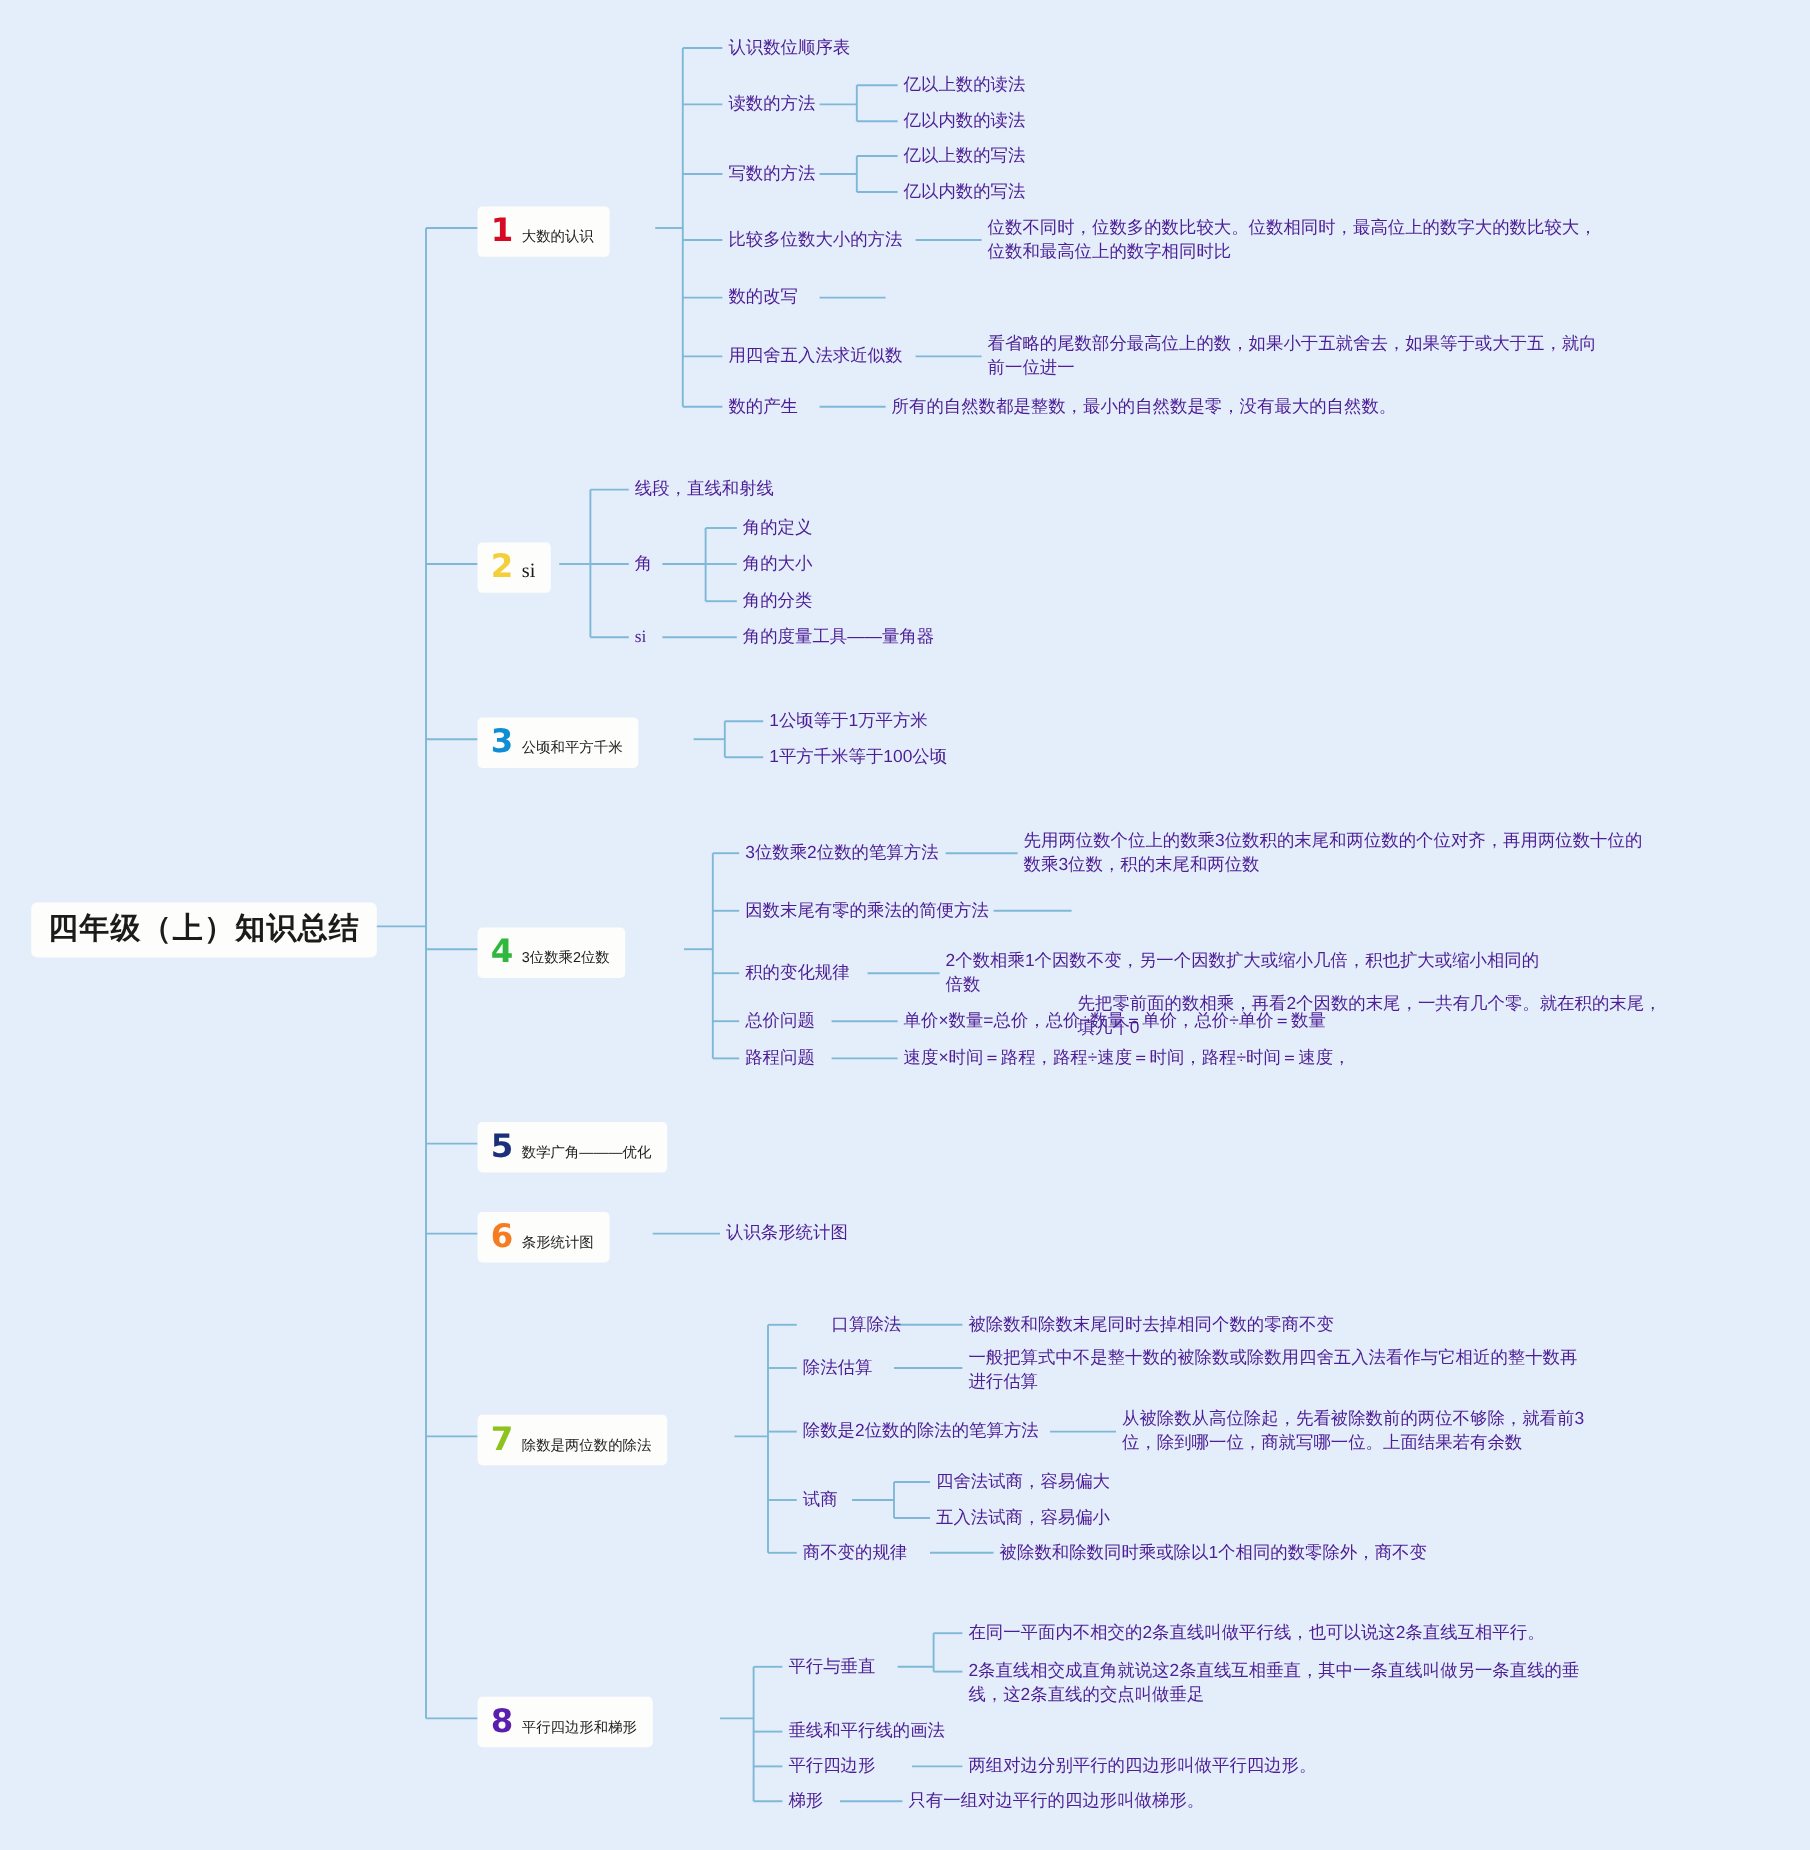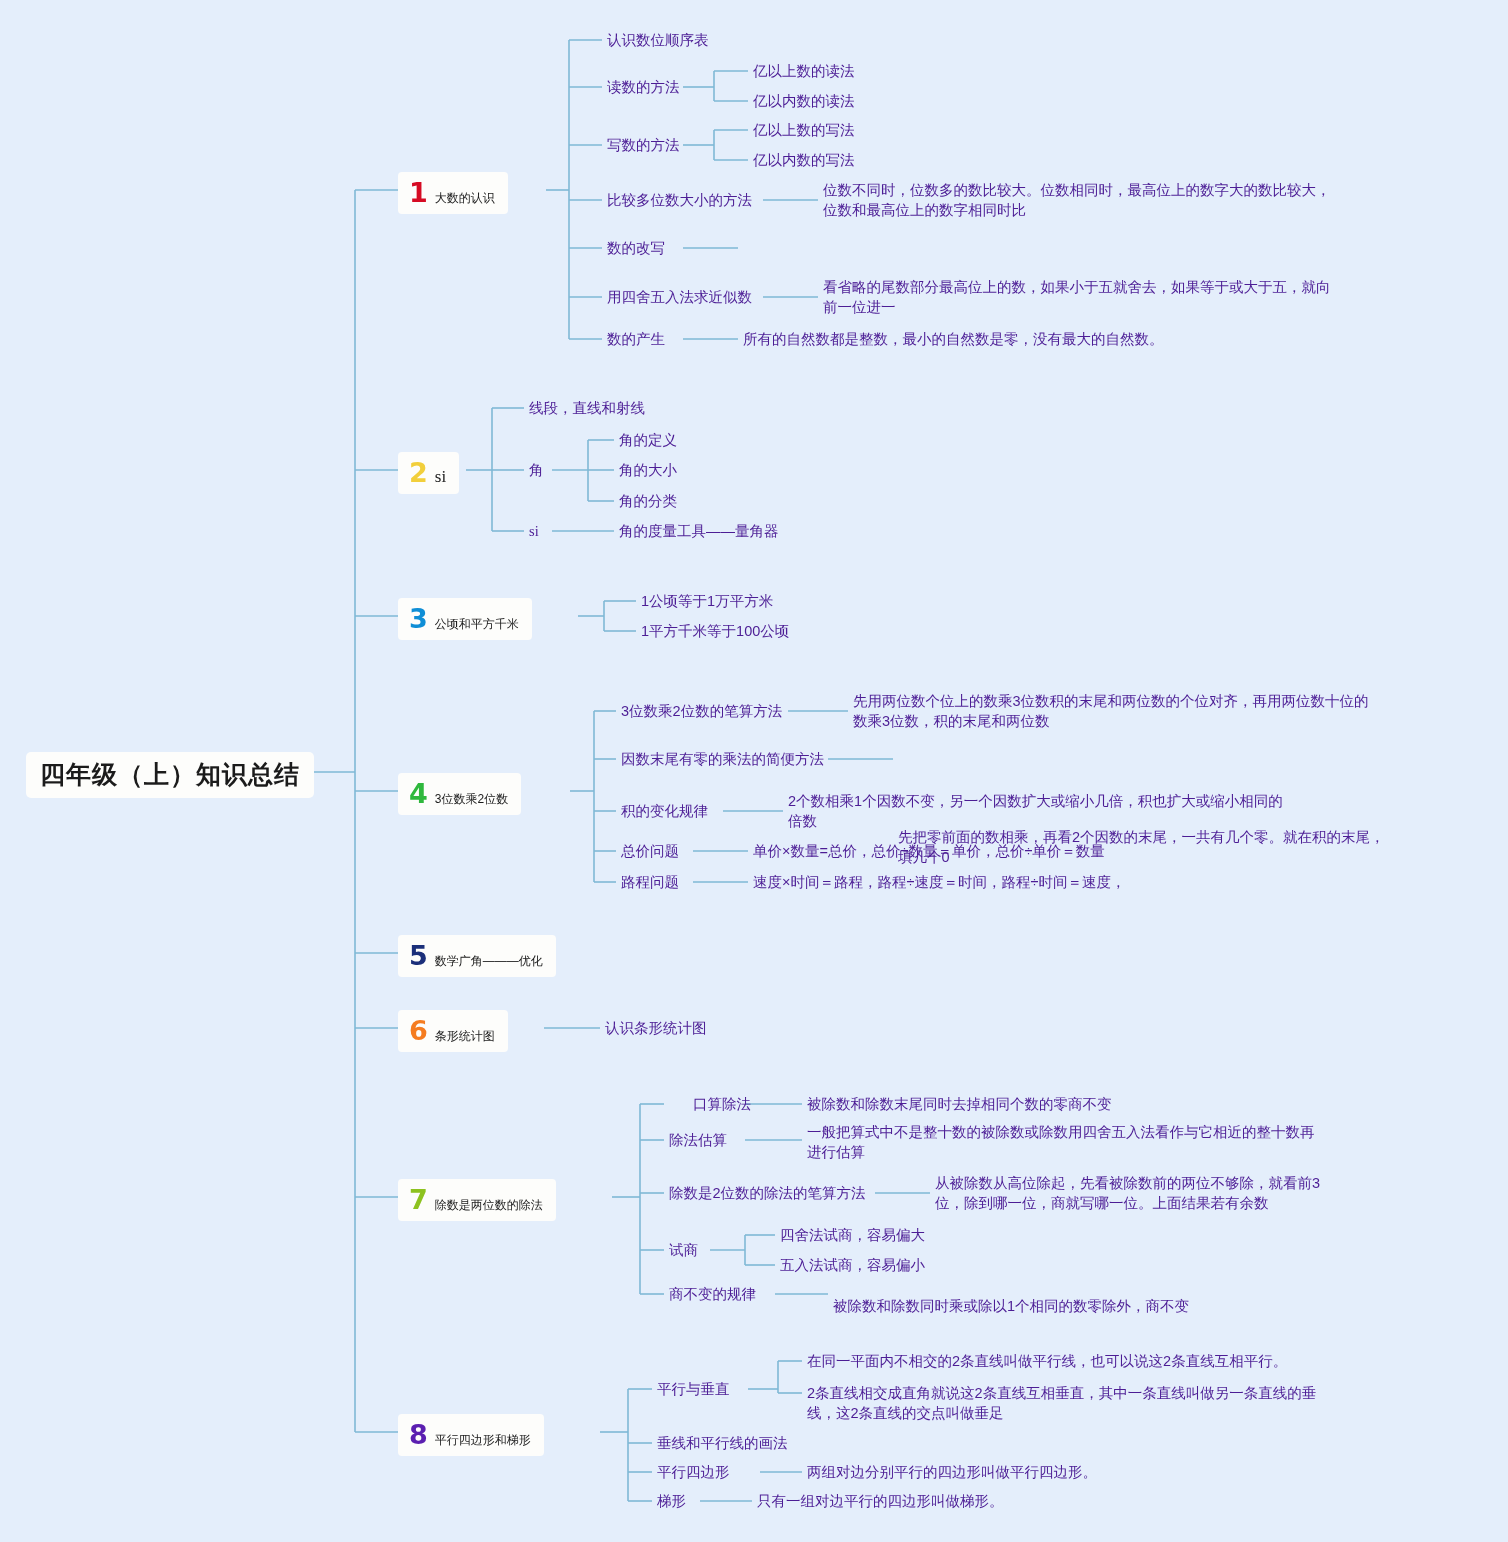--- a/index.html
+++ b/index.html
@@ -255,21 +255,21 @@
   <div class="node" style="left:693px; top:1094px;">口算除法</div>
   <div class="node" style="left:807px; top:1094px;">被除数和除数末尾同时去掉相同个数的零商不变</div>
   <div class="node" style="left:669px; top:1130px;">除法估算</div>
   <div class="node wrap" style="left:807px; top:1122px; width:512px;">一般把算式中不是整十数的被除数或除数用四舍五入法看作与它相近的整十数再进行估算</div>
   <div class="node" style="left:669px; top:1183px;">除数是2位数的除法的笔算方法</div>
   <div class="node wrap" style="left:935px; top:1173px; width:400px;">从被除数从高位除起，先看被除数前的两位不够除，就看前3位，除到哪一位，商就写哪一位。上面结果若有余数</div>
   <div class="node" style="left:669px; top:1240px;">试商</div>
   <div class="node" style="left:780px; top:1225px;">四舍法试商，容易偏大</div>
   <div class="node" style="left:780px; top:1255px;">五入法试商，容易偏小</div>
   <div class="node" style="left:669px; top:1284px;">商不变的规律</div>
-  <div class="node" style="left:833px; top:1284px;margin-top:12px;">被除数和除数同时乘或除以1个相同的数零除外，商不变</div>
+  <div class="node" style="left:833px; top:1284px;">被除数和除数同时乘或除以1个相同的数零除外，商不变</div>
 
   <div class="topic" style="left:398px; top:1414px;">
     <span class="num" style="color: rgb(91, 31, 176);">8</span>
     <span class="tlabel">平行四边形和梯形</span>
   </div>
   <div class="node" style="left:657px; top:1379px;">平行与垂直</div>
   <div class="node" style="left:807px; top:1351px;">在同一平面内不相交的2条直线叫做平行线，也可以说这2条直线互相平行。</div>
   <div class="node wrap" style="left:807px; top:1383px; width:512px;">2条直线相交成直角就说这2条直线互相垂直，其中一条直线叫做另一条直线的垂线，这2条直线的交点叫做垂足</div>
   <div class="node" style="left:657px; top:1433px;">垂线和平行线的画法</div>
   <div class="node" style="left:657px; top:1462px;">平行四边形</div>

